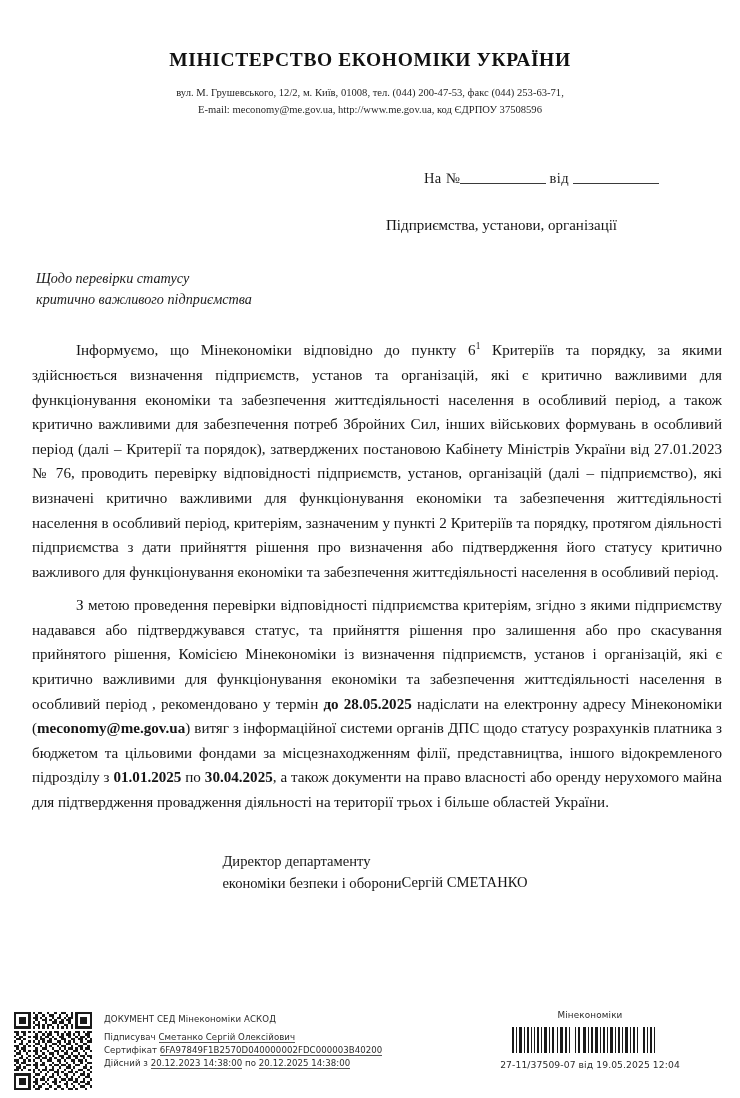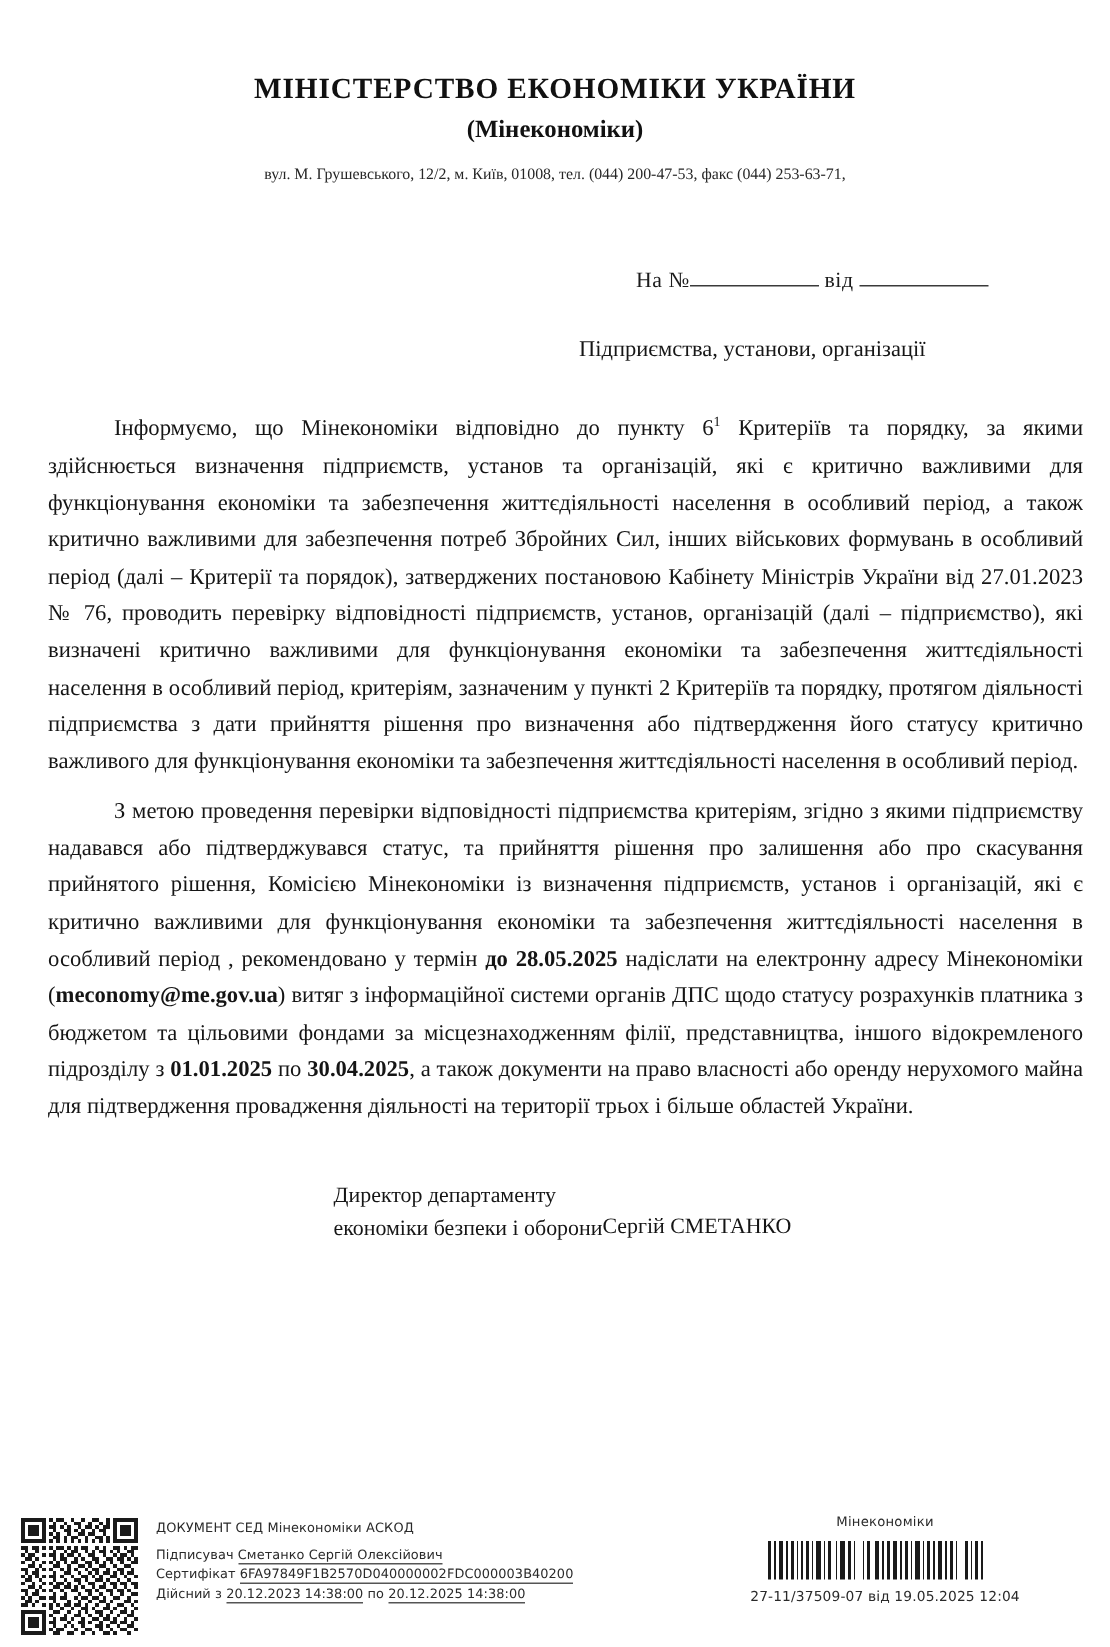--- a/index.html
+++ b/index.html
@@ -175,35 +175,39 @@
     white-space: nowrap;
   }
 </style>
 </head>
 <body>
 
 <div class="page">
 
   <header class="letterhead">
     <div class="org-title">МІНІСТЕРСТВО ЕКОНОМІКИ УКРАЇНИ</div>
-    <div class="org-subtitle">(Мінекономіки)</div>
     <div class="contact-block">
       <div class="contact-line">вул. М. Грушевського, 12/2,  м. Київ, 01008, тел. (044) 200-47-53, факс (044) 253-63-71,</div>
+      <div class="contact-line">E-mail: meconomy@me.gov.ua, http://www.me.gov.ua,  код  ЄДРПОУ 37508596</div>
     </div>
   </header>
 
   <div class="ref-row">
     <span class="ref-label">На №</span><span class="ref-rule n"></span>
     <span class="ref-label">від</span> <span class="ref-rule d"></span>
   </div>
 
   <div class="addressee">
     <div>Підприємства, установи, організації</div>
   </div>
 
+  <div class="subject">
+    <div>Щодо перевірки статусу</div>
+    <div>критично важливого підприємства</div>
+  </div>
 
   <main class="body">
     <p class="para"><span>Інформуємо, що Мінекономіки відповідно до пункту 6</span><sup>1</sup><span> Критеріїв та порядку, за якими здійснюється визначення підприємств, установ та організацій, які є критично важливими для функціонування економіки та забезпечення життєдіяльності населення в особливий період, а також критично важливими для забезпечення потреб Збройних Сил, інших військових формувань в особливий період (далі – Критерії та порядок), затверджених постановою Кабінету Міністрів України від 27.01.2023 № 76, проводить перевірку відповідності підприємств, установ, організацій (далі – підприємство), які визначені критично важливими для функціонування економіки та забезпечення життєдіяльності населення в особливий період, критеріям, зазначеним у пункті 2 Критеріїв та порядку, протягом діяльності підприємства з дати прийняття рішення про визначення або підтвердження його статусу критично важливого для функціонування економіки та забезпечення життєдіяльності населення в особливий період.</span></p>
 
     <p class="para"><span>З метою проведення перевірки відповідності підприємства критеріям, згідно з якими підприємству надавався або підтверджувався статус, та прийняття рішення про залишення або про скасування прийнятого рішення, Комісією Мінекономіки із визначення підприємств, установ і організацій, які є критично важливими для функціонування економіки та забезпечення життєдіяльності населення в особливий період , рекомендовано у термін </span><b>до 28.05.2025</b><span> надіслати на електронну адресу Мінекономіки (</span><b>meconomy@me.gov.ua</b><span>) витяг з інформаційної системи органів ДПС щодо статусу розрахунків платника з бюджетом та цільовими фондами за місцезнаходженням філії, представництва, іншого відокремленого підрозділу з </span><b>01.01.2025</b><span> по </span><b>30.04.2025</b><span>, а також документи на право власності або оренду нерухомого майна для підтвердження провадження діяльності на території трьох і більше областей України.</span></p>
   </main>
 
   <div class="signature">
     <div class="sig-left">Директор департаменту
 економіки безпеки і оборони</div>

